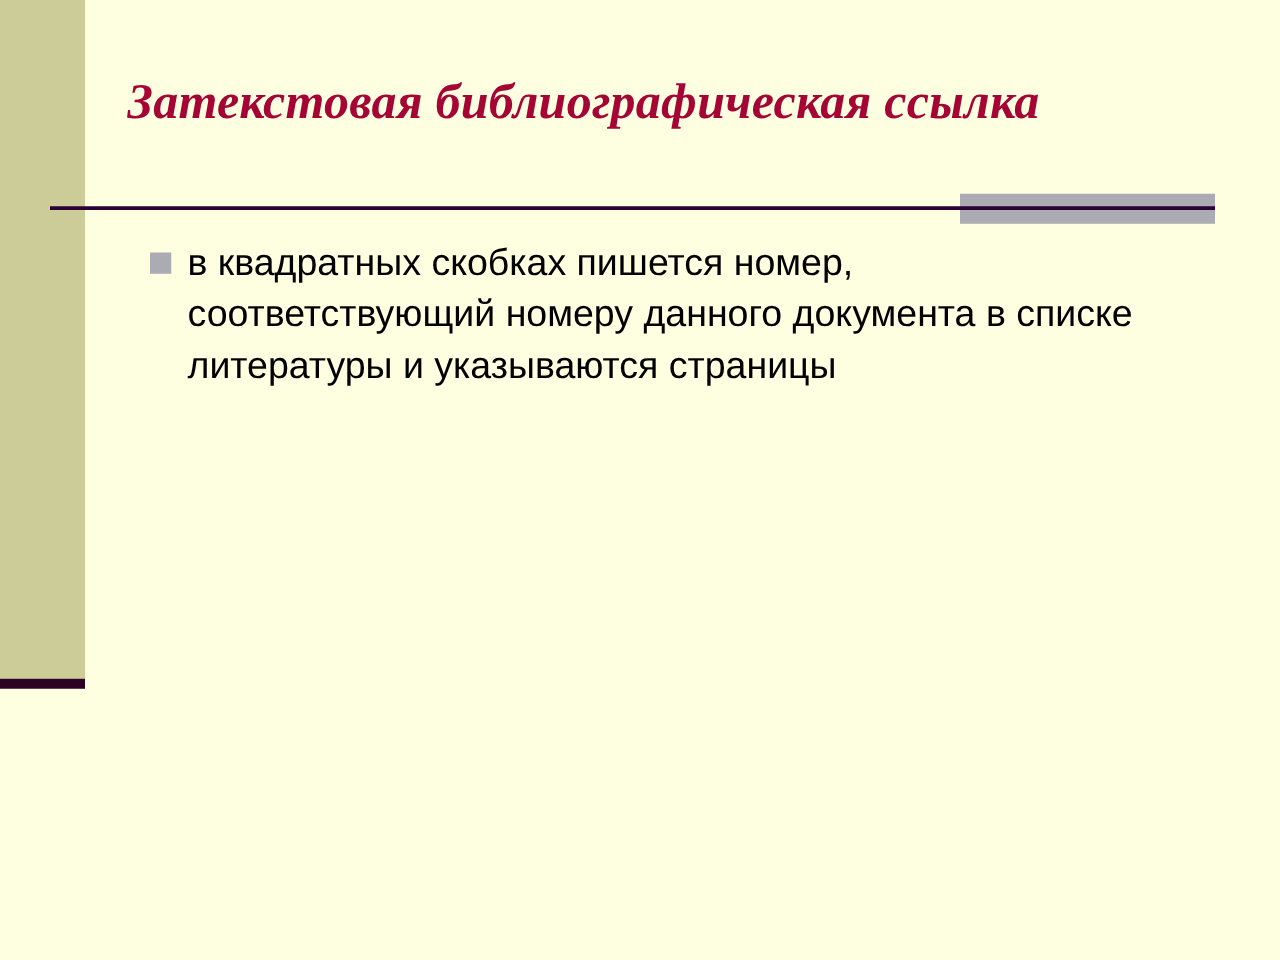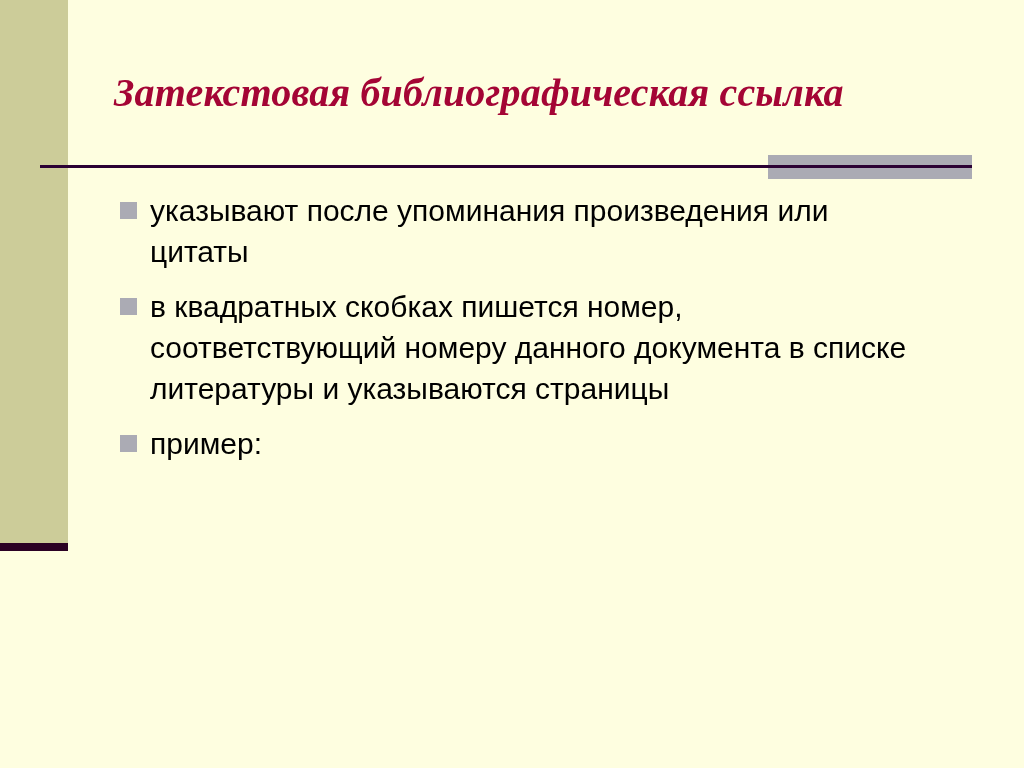--- a/index.html
+++ b/index.html
@@ -45,21 +45,21 @@
 
   
   .title-area {
     position: absolute;
     left: 68px;
     top: 52px;
     width: 930px;
     height: 96px;
   }
   .slide-title {
-    margin: 12px;
+    margin: 0;
     padding: 0 0 0 34px;
     font-family: "Liberation Serif", "DejaVu Serif", serif;
     font-style: italic;
     font-weight: bold;
     font-size: 40px;
     line-height: 58px;
     letter-spacing: 0.2px;
     color: #A40535;
     white-space: nowrap;
   }
@@ -141,32 +141,24 @@
     <h1 class="slide-title">Затекстовая библиографическая ссылка</h1>
   </div>
 
   <div class="divider-wrap">
     <div class="divider-tab"></div>
     <div class="divider-rule"></div>
   </div>
 
   <div class="content">
 
-    <p class="bullet-item">
-      <span class="bullet-marker"></span>
-      <span class="bullet-text">указывают после упоминания произведения или цитаты</span>
-    </p>
 
     <p class="bullet-item">
       <span class="bullet-marker"></span>
       <span class="bullet-text">в квадратных скобках пишется номер, соответствующий номеру данного документа в списке литературы и указываются страницы</span>
     </p>
 
-    <p class="bullet-item">
-      <span class="bullet-marker"></span>
-      <span class="bullet-text">пример:</span>
-    </p>
 
 
 
   </div>
 
 </div>
 
 </body></html>

